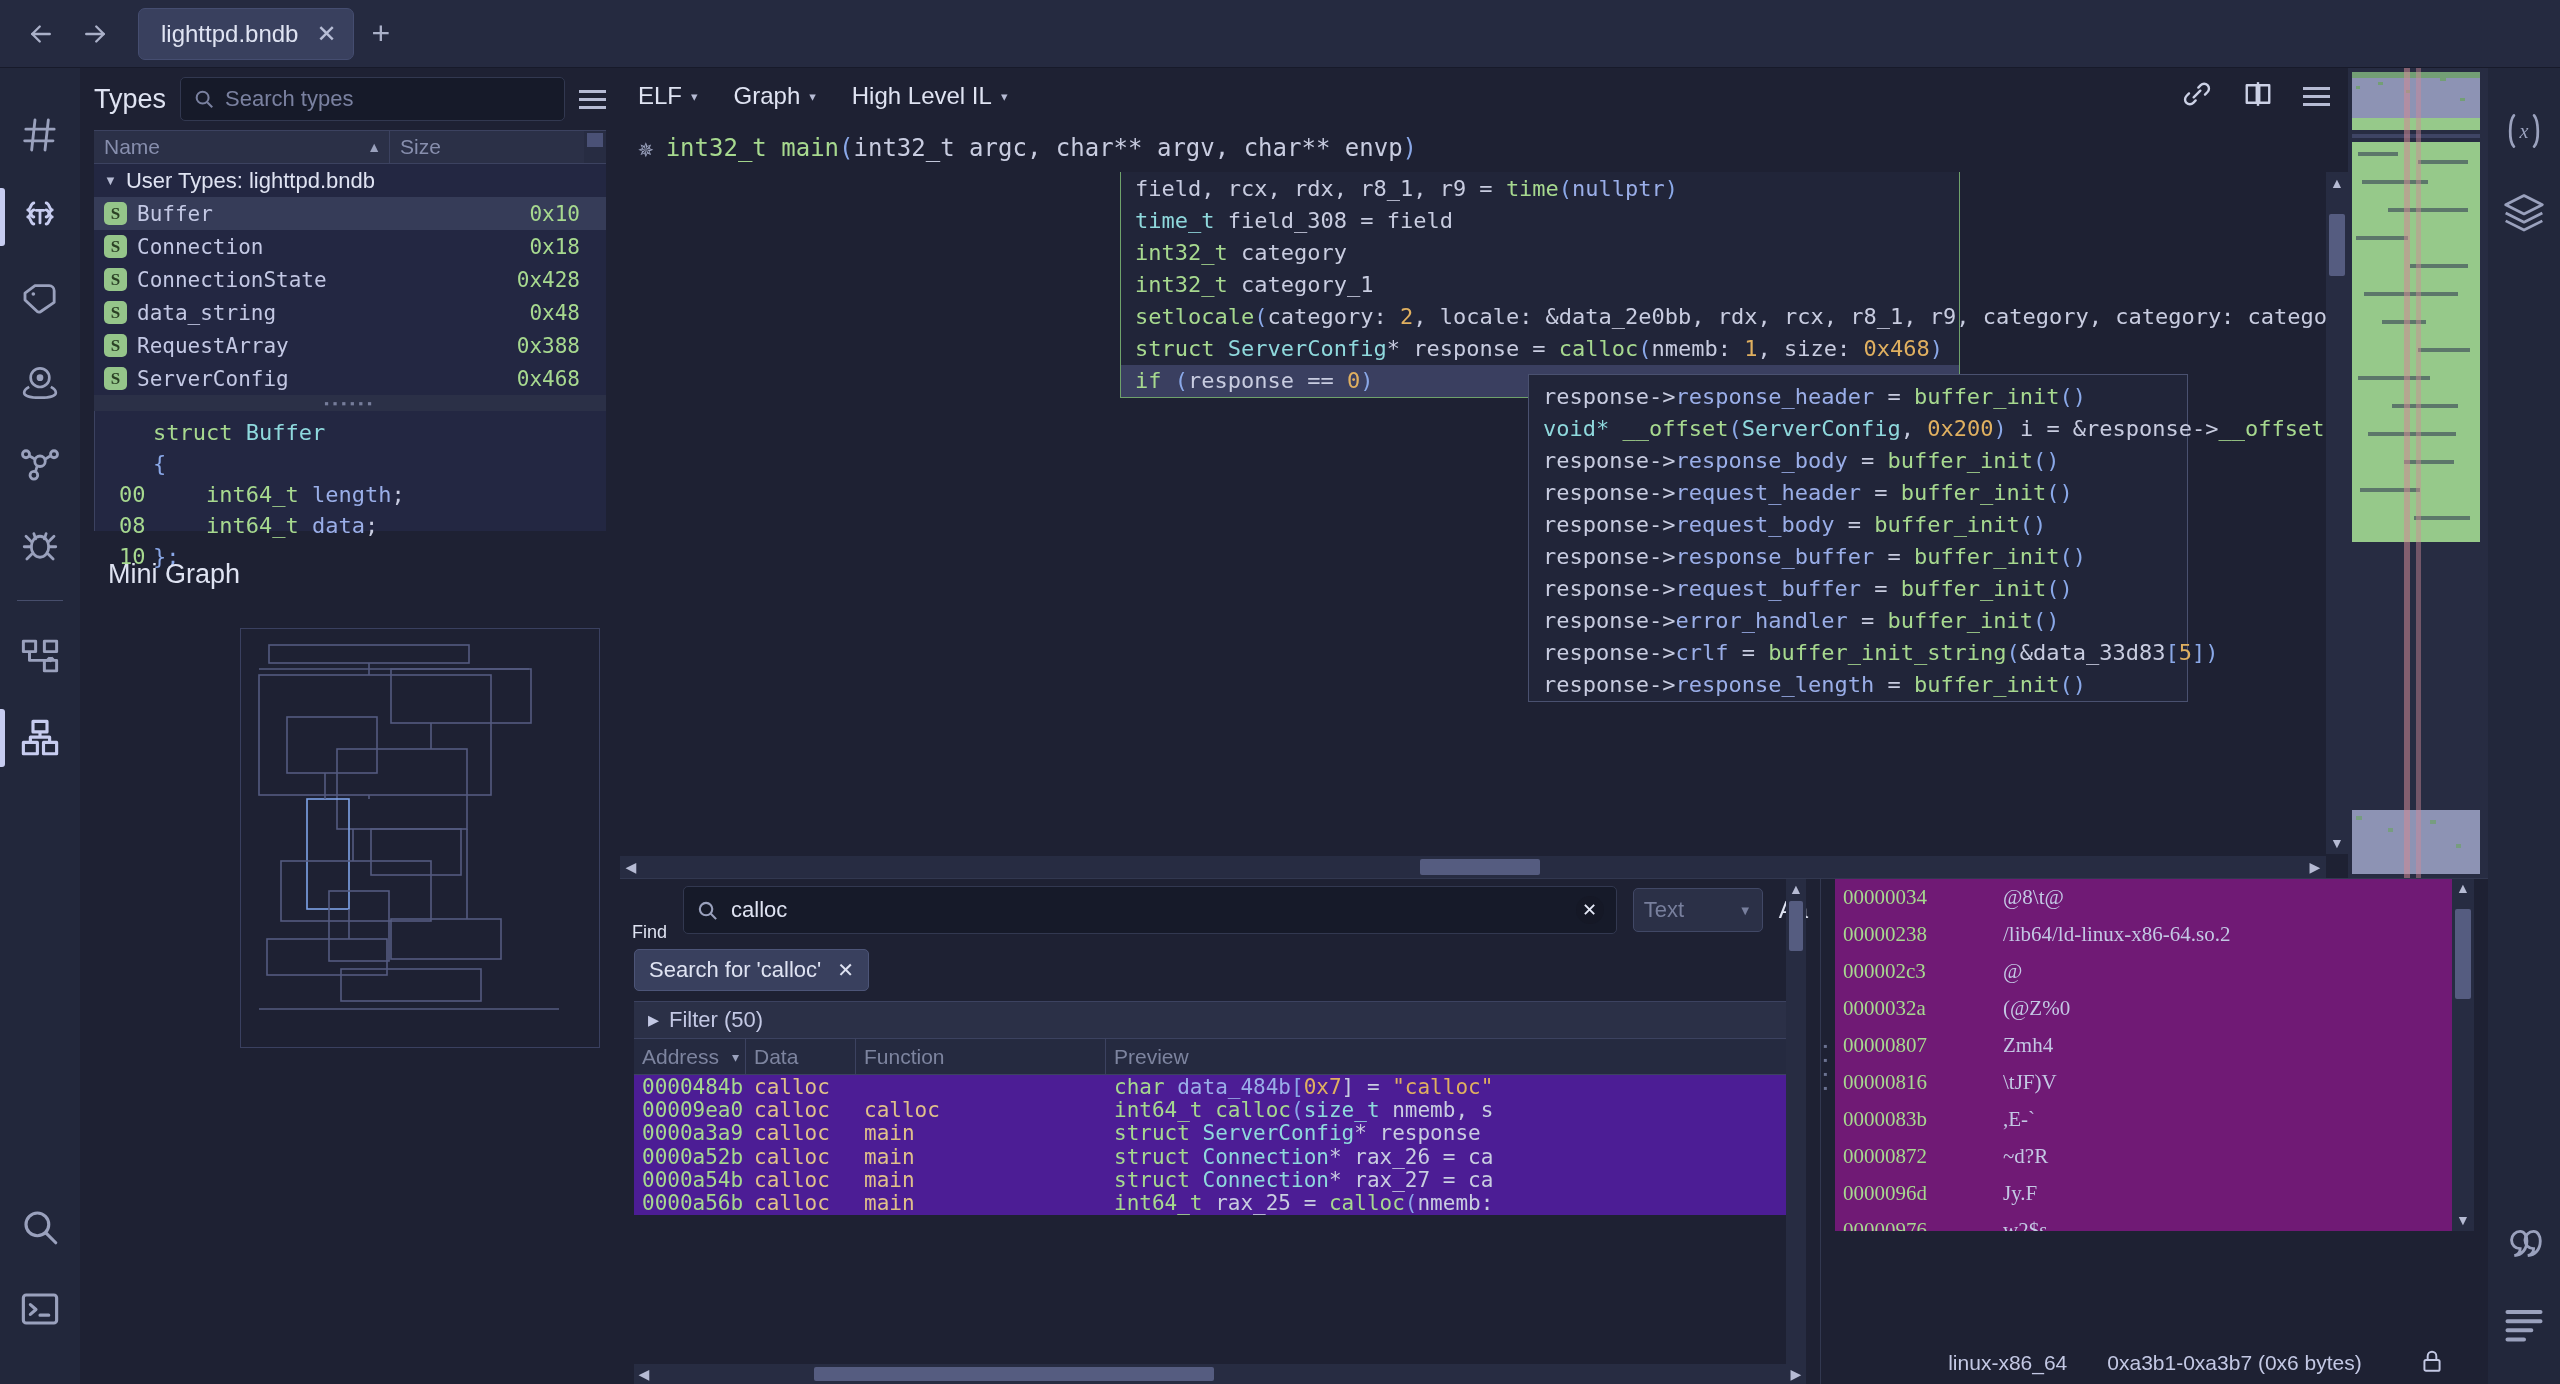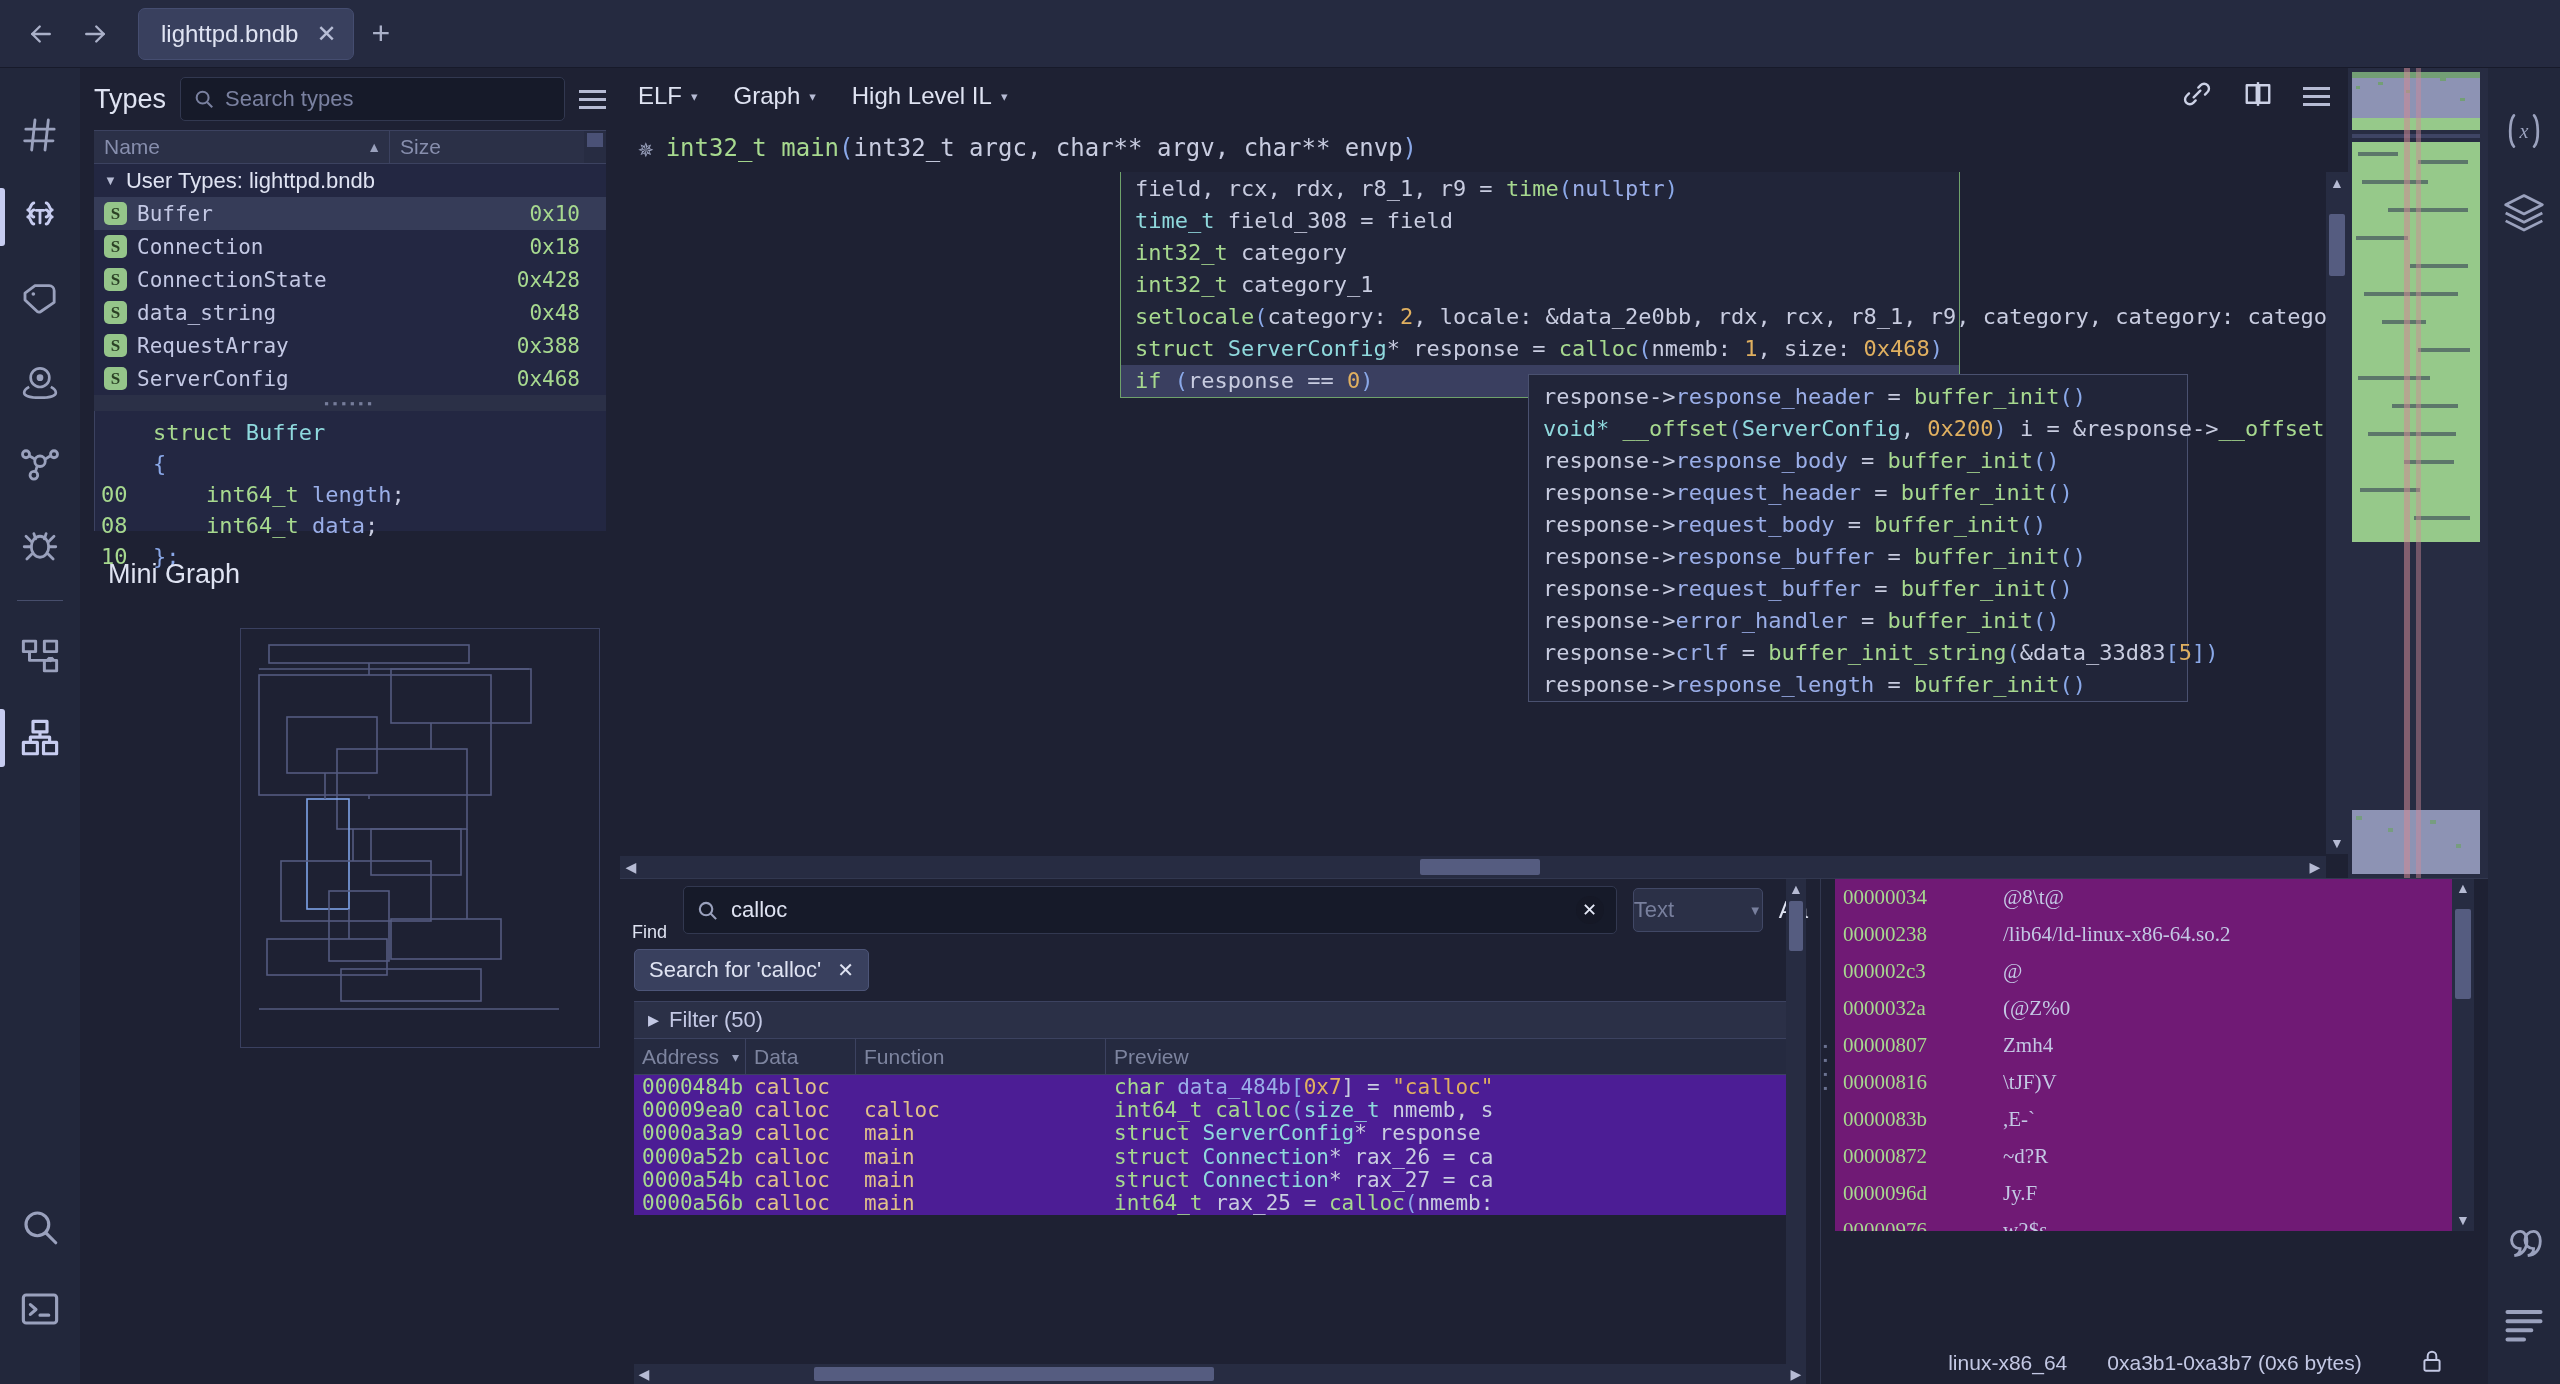--- a/index.html
+++ b/index.html
@@ -103,21 +103,21 @@
   
   .splitdots { height: 16px; background: #2b3047; display: flex; align-items: center;
                justify-content: center; letter-spacing: 4px; color: #767d9b; font-size: 13px; }
 
   
   #structview {
     margin: 0 14px; background: #232742; height: 120px; font-family: "DejaVu Sans Mono", monospace;
     font-size: 22px; padding-top: 6px; border-left: 1px solid #3c4260;
   }
   .sline { display: flex; height: 31px; align-items: center; }
-  .soff { width: 58px; color: #a7d98f; padding-left: 6px; }
+  .soff { width: 58px; color: #a7d98f; padding-left: 24px; }
   .scode { white-space: pre; }
   .kw { color: #a7d98f; } .tyname { color: #8fd9dd; } .brace { color: #8aa8e8; }
   .fld { color: #9aaee8; } .punc { color: #c8cce0; }
 
   #minigraph-title { margin: 28px 0 0 28px; font-size: 27px; color: #dfe3f2; }
   #minigraph {
     position: absolute; left: 160px; top: 560px; width: 360px; height: 420px;
     border: 1px solid #3a4060; background: #1e2133; overflow: hidden;
   }
   #minigraph .mg { stroke: #545b80; fill: none; stroke-width: 1.6; }
@@ -186,21 +186,21 @@
     flex: 1; height: 48px; background: #161a29; border: 1px solid #323850; border-radius: 5px;
     display: flex; align-items: center; padding: 0 12px; gap: 12px;
   }
   #findsearch .val { color: #dfe3f2; font-size: 22px; }
   .clearx {
     margin-left: auto; width: 28px; height: 28px; border-radius: 50%; background: #151826;
     color: #e6eaf8; font-size: 18px; display: flex; align-items: center; justify-content: center;
   }
   .selectbox {
     width: 130px; height: 44px; background: #2b3047; border: 1px solid #414866; border-radius: 5px;
-    display: flex; align-items: center; padding: 0 0; color: #787f9d; font-size: 22px;
+    display: flex; align-items: center; padding: 0 10px; color: #787f9d; font-size: 22px;
   }
   .selectbox .caret { margin-left: auto; font-size: 13px; }
   .aa { font-size: 24px; color: #dfe3f2; }
 
   #chiprow { padding: 8px 14px 10px 14px; }
   .chip {
     display: inline-flex; align-items: center; gap: 16px; height: 42px; padding: 0 14px;
     background: #39405e; border: 1px solid #4d5578; border-radius: 5px;
     font-size: 22px; color: #dfe3f2;
   }

